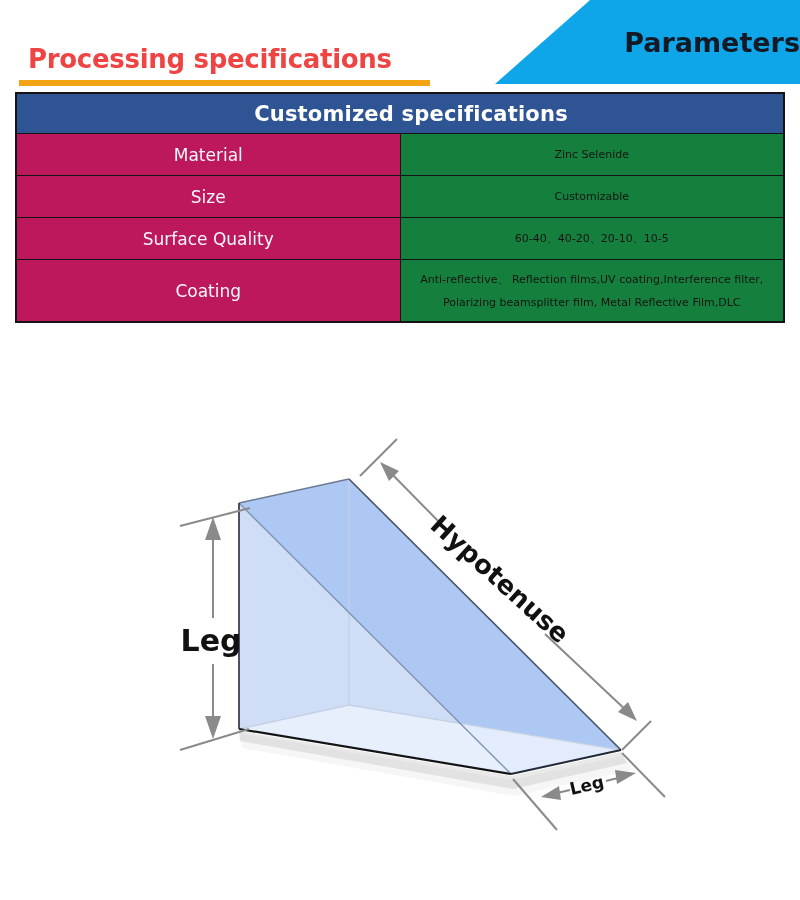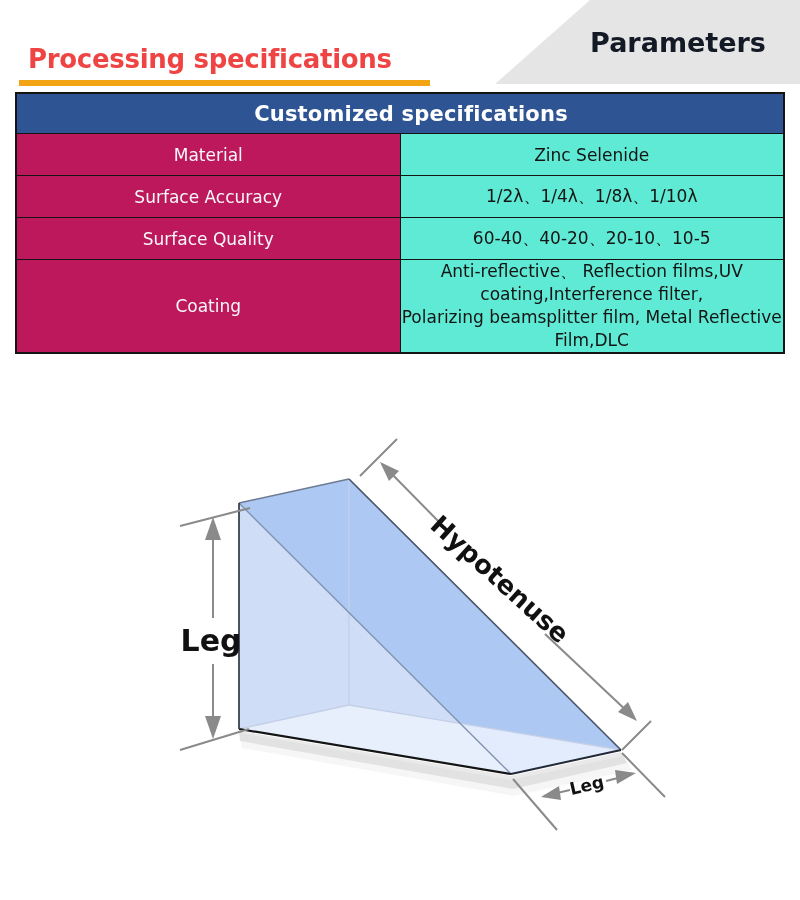--- a/index.html
+++ b/index.html
@@ -5,37 +5,37 @@
   html,body{margin:0;padding:0;background:#ffffff;}
   body{width:800px;height:900px;position:relative;overflow:hidden;
        font-family:"DejaVu Sans",sans-serif;}
 
   
   .page-title{position:absolute;left:28px;top:44px;font-size:26px;font-weight:600;
               color:#ef4444;letter-spacing:-0.3px;}
   .title-underline{position:absolute;left:19px;top:80px;width:411px;height:6px;
                    background:#F2A415;}
   .corner-banner{position:absolute;left:480px;top:0;width:320px;height:84px;
-                 background:#e5e5e5;
+                 background:#0ea5e9;
                  clip-path:polygon(34.4% 0,100% 0,100% 100%,4.7% 100%);
-                 display:flex;align-items:center;justify-content:center;
+                 display:flex;align-items:center;justify-content:flex-end;
                  padding-left:76px;box-sizing:border-box;}
   .corner-banner span{font-size:27px;font-weight:600;color:#131a26;}
 
   
   .spec-table{position:absolute;left:15px;top:92px;width:770px;
               border-collapse:collapse;table-layout:fixed;}
   .spec-table td,.spec-table th{border:1px solid #141414;padding:0;
               vertical-align:middle;text-align:center;}
   .spec-table{border:2px solid #141414;}
   .spec-table th.tbl-title{height:39px;background:#2E5494;color:#ffffff;
               font-size:21px;font-weight:700;letter-spacing:0.2px;padding-left:22px;}
   .spec-table td.lbl{width:250px;background:#be185d;color:#f7f8fa;
               font-size:17px;font-weight:500;height:41px;}
-  .spec-table td.val{width:520px;background:#5eead4;color:#141414;font-size:17px;}
+  .spec-table td.val{width:520px;background:#15803d;color:#141414;font-size:11px;}
   .spec-table tr.coating td{height:61px;}
   .coat-line{display:block;line-height:23px;}
 
   
   .diagram{position:absolute;left:0;top:420px;width:800px;height:480px;}
   text{font-family:"DejaVu Sans",sans-serif;}
 </style>
 </head>
 <body>
 
@@ -48,22 +48,22 @@
 <table class="spec-table">
   <tbody>
       <tr>
     <th class="tbl-title" colspan="2">Customized specifications</th>
   </tr>
   <tr>
     <td class="lbl">Material</td>
     <td class="val">Zinc Selenide</td>
   </tr>
   <tr>
-    <td class="lbl">Surface Accuracy</td>
-    <td class="val">1/2λ、1/4λ、1/8λ、1/10λ</td>
+    <td class="lbl">Size</td>
+    <td class="val">Customizable</td>
   </tr>
   <tr>
     <td class="lbl">Surface Quality</td>
     <td class="val">60-40、40-20、20-10、10-5</td>
   </tr>
   <tr class="coating">
     <td class="lbl">Coating</td>
     <td class="val">
       <span class="coat-line">Anti-reflective、 Reflection films,UV coating,Interference filter,</span>
       <span class="coat-line">Polarizing beamsplitter film, Metal Reflective Film,DLC</span>

